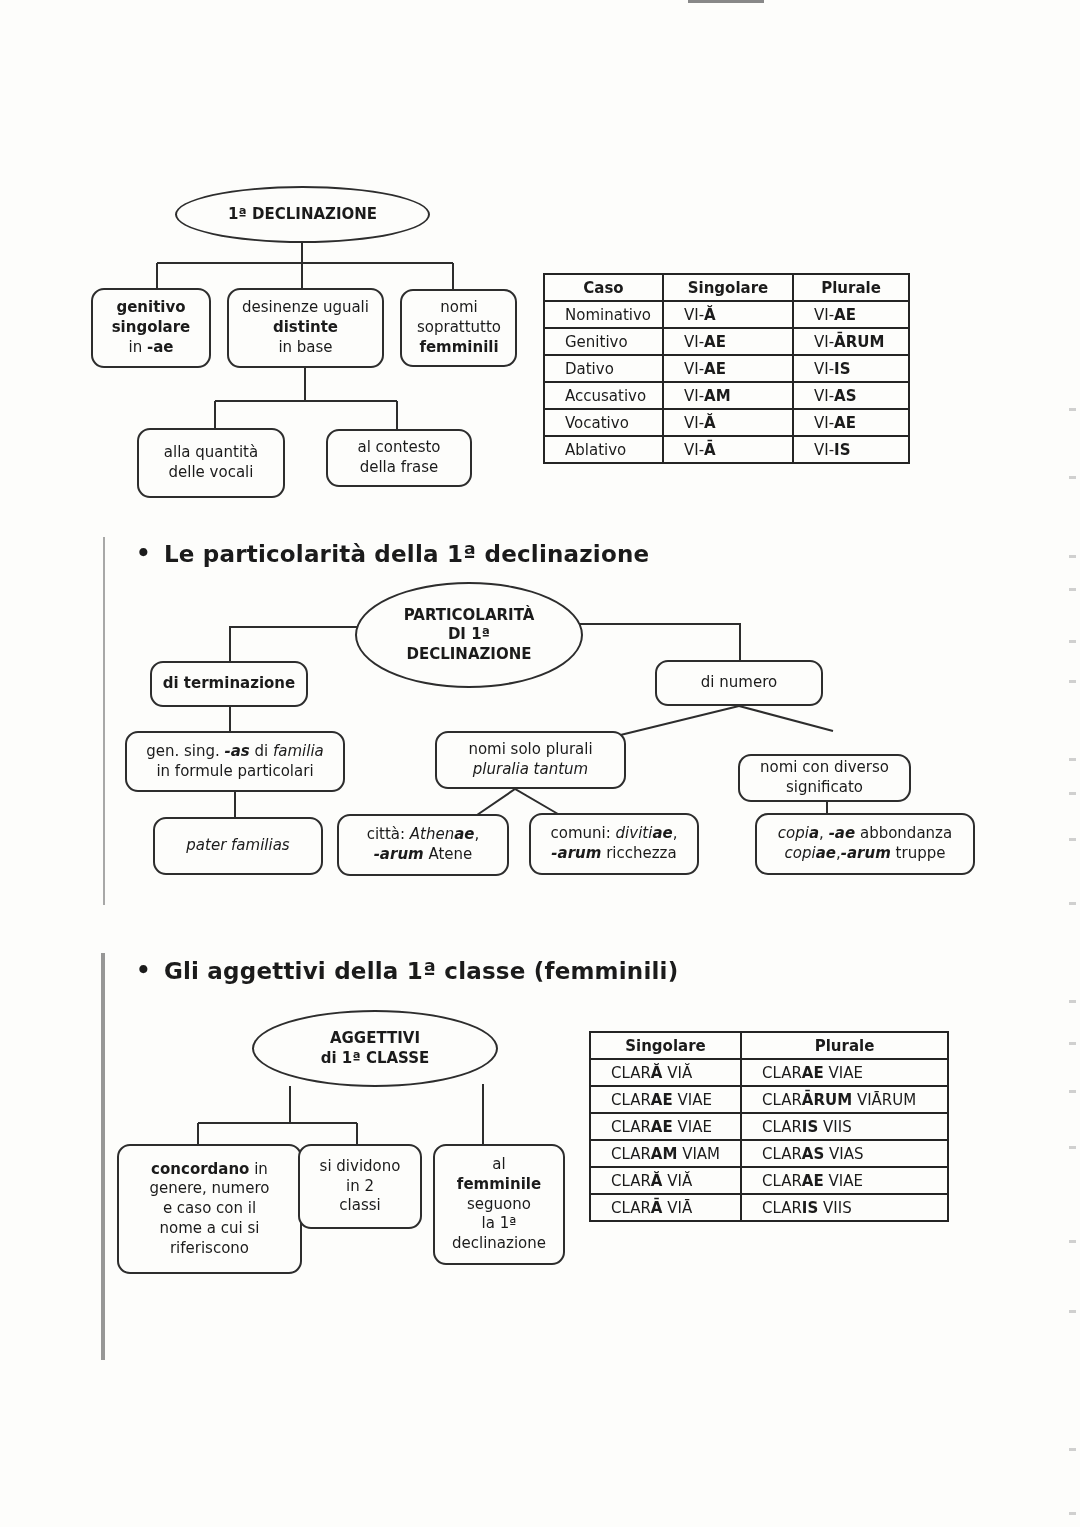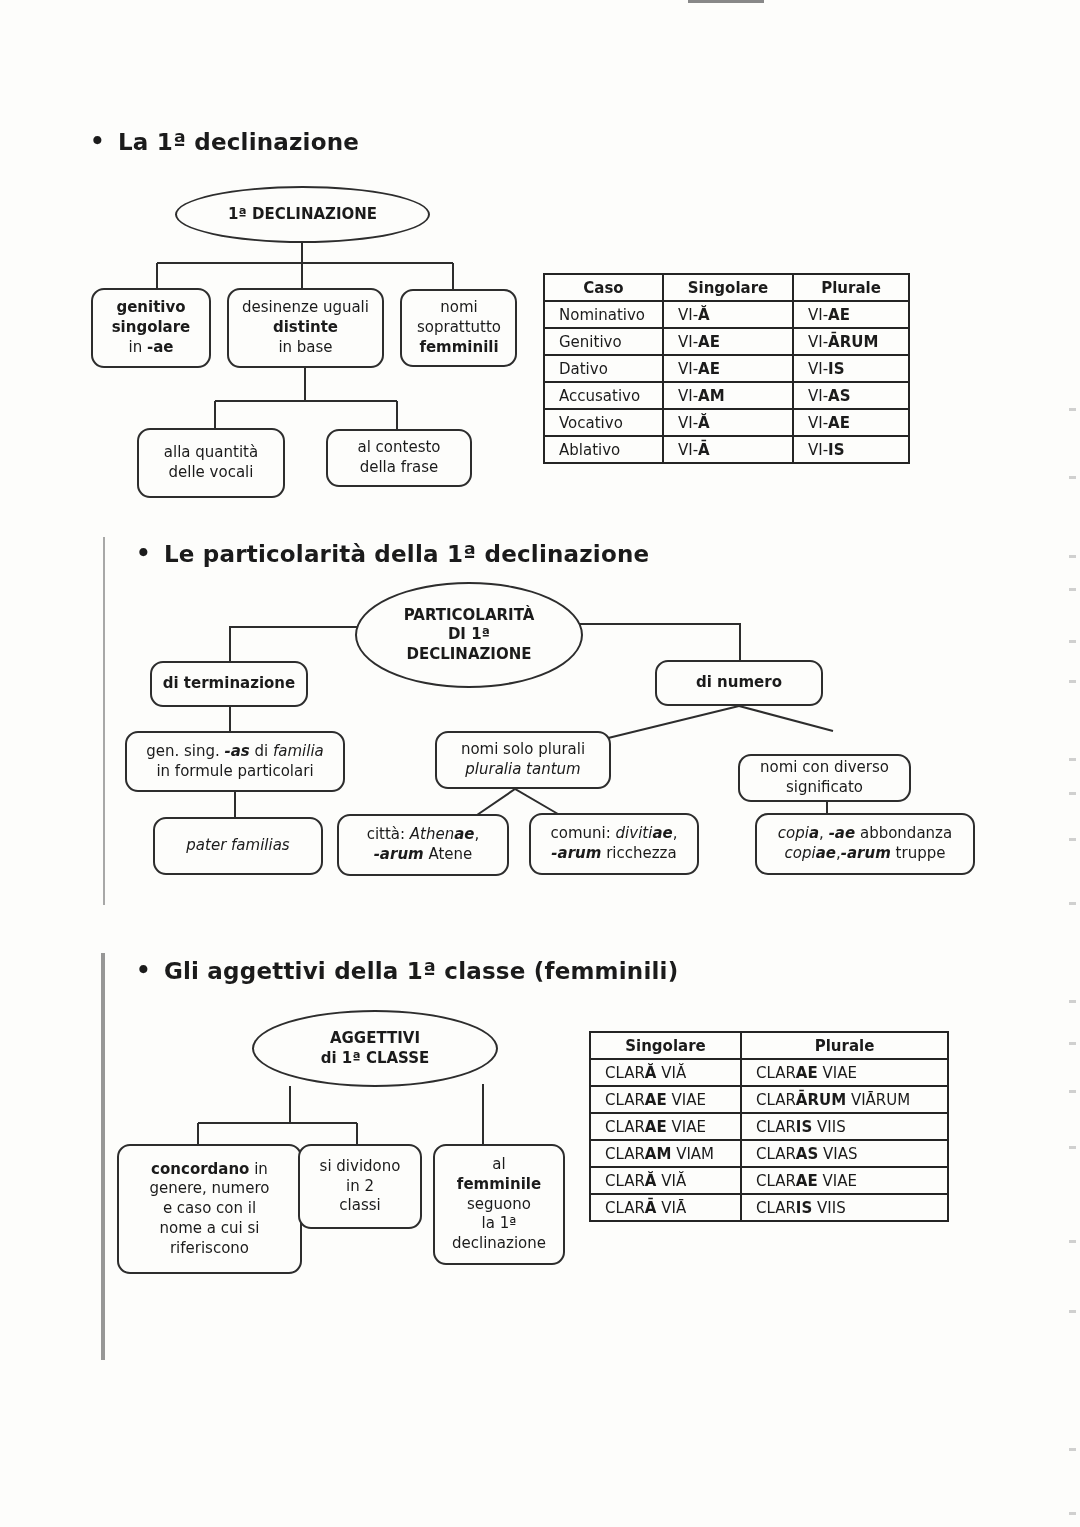--- a/index.html
+++ b/index.html
@@ -10,21 +10,21 @@
   .ellipse{position:absolute;border:2px solid #2d2d2d;border-radius:50%;background:#fdfdfb;
            display:flex;align-items:center;justify-content:center;text-align:center;
            font-weight:bold;font-size:15px;line-height:1.3;box-sizing:border-box;z-index:2;}
   .box{position:absolute;border:2px solid #2d2d2d;border-radius:13px;background:#fdfdfb;
        display:flex;align-items:center;justify-content:center;text-align:center;
        font-size:15px;line-height:1.32;padding:4px 8px;box-sizing:border-box;z-index:2;}
   svg.lines{position:absolute;left:0;top:0;z-index:1;pointer-events:none;}
   svg.lines path{stroke:#2d2d2d;stroke-width:2;fill:none;}
   table.sheet{position:absolute;border-collapse:collapse;background:#fdfdfb;z-index:2;table-layout:fixed;}
   table.sheet th,table.sheet td{border:2px solid #242424;font-size:15px;height:27px;
-       box-sizing:border-box;padding:0 14px;white-space:nowrap;overflow:hidden;}
+       box-sizing:border-box;padding:0 20px;white-space:nowrap;overflow:hidden;}
   table.sheet th{text-align:center;font-weight:bold;}
   table.sheet td{text-align:left;}
   .pen-mark{position:absolute;z-index:0;}
   .edge-mark{position:absolute;left:1069px;width:7px;height:3px;background:#6a6a6a;opacity:.3;z-index:0;}
 </style>
 </head>
 <body>
 
 <div id="page">
 
@@ -71,21 +71,20 @@
   <div class="edge-mark" style="top:902px;"></div>
   <div class="edge-mark" style="top:1000px;"></div>
   <div class="edge-mark" style="top:1042px;"></div>
   <div class="edge-mark" style="top:1090px;"></div>
   <div class="edge-mark" style="top:1146px;"></div>
   <div class="edge-mark" style="top:1240px;"></div>
   <div class="edge-mark" style="top:1310px;"></div>
   <div class="edge-mark" style="top:1448px;"></div>
   <div class="edge-mark" style="top:1512px;"></div>
 
-  <div class="title" style="left:90px;top:129px;"><span class="dot">•</span><span>La 1ª declinazione</span></div>
 
   <div class="ellipse" style="left:175px;top:186px;width:255px;height:57px;">
       <span>1ª DECLINAZIONE</span>
     </div>
 
   <div class="box" style="left:91px;top:288px;width:120px;height:80px;">
       <span><span style="font-weight: bold;">genitivo</span><br><span style="font-weight: bold;">singolare</span><br><span>in </span><span style="font-weight: bold;">-ae</span></span>
     </div>
   <div class="box" style="left:227px;top:288px;width:157px;height:80px;">
       <span><span>desinenze uguali</span><br><span style="font-weight: bold;">distinte</span><br><span>in base</span></span>
@@ -148,29 +147,29 @@
   <div class="title" style="left:136px;top:541px;"><span class="dot">•</span><span>Le particolarità della 1ª declinazione</span></div>
 
   <div class="ellipse" style="left:355px;top:582px;width:228px;height:106px;">
       <span><span>PARTICOLARITÀ</span><br><span>DI 1ª</span><br><span>DECLINAZIONE</span></span>
     </div>
 
   <div class="box" style="left:150px;top:661px;width:158px;height:46px;">
       <span><span style="font-weight: bold;">di terminazione</span></span>
     </div>
   <div class="box" style="left:655px;top:660px;width:168px;height:46px;">
-      <span><span style="font-weight: bold;">di numero</span></span>
+      <span><span style="font-weight: normal;">di numero</span></span>
     </div>
   <div class="box" style="left:125px;top:731px;width:220px;height:61px;">
       <span><span>gen. sing. </span><span style="font-weight: bold; font-style: italic;">-as</span><span> di </span><span style="font-style: italic;">familia</span><br><span>in formule particolari</span></span>
     </div>
   <div class="box" style="left:153px;top:817px;width:170px;height:58px;">
       <span><span style="font-style: italic;">pater familias</span></span>
     </div>
-  <div class="box" style="left:435px;top:731px;width:176px;height:58px;">
+  <div class="box" style="left:435px;top:731px;width:191px;height:58px;">
       <span><span>nomi solo plurali</span><br><span style="font-style: italic;">pluralia tantum</span></span>
     </div>
   <div class="box" style="left:738px;top:730px;width:173px;height:48px;margin-top:24px;">
       <span><span>nomi con diverso</span><br><span>significato</span></span>
     </div>
   <div class="box" style="left:337px;top:814px;width:172px;height:62px;">
       <span><span>città: </span><span style="font-style: italic;">Athen</span><span style="font-weight: bold; font-style: italic;">ae</span><span>,</span><br><span style="font-weight: bold; font-style: italic;">-arum</span><span> Atene</span></span>
     </div>
   <div class="box" style="left:529px;top:813px;width:170px;height:62px;">
       <span><span>comuni: </span><span style="font-style: italic;">diviti</span><span style="font-weight: bold; font-style: italic;">ae</span><span>,</span><br><span style="font-weight: bold; font-style: italic;">-arum</span><span> ricchezza</span></span>

